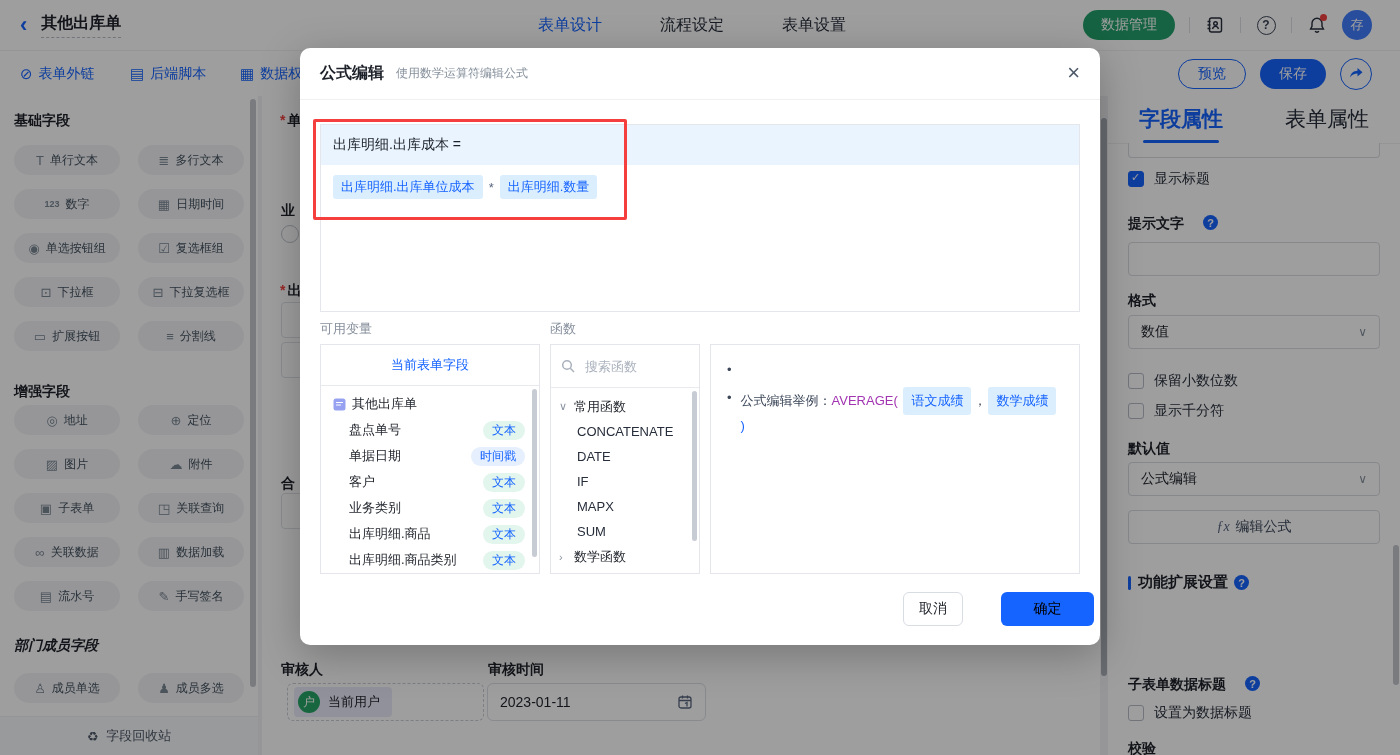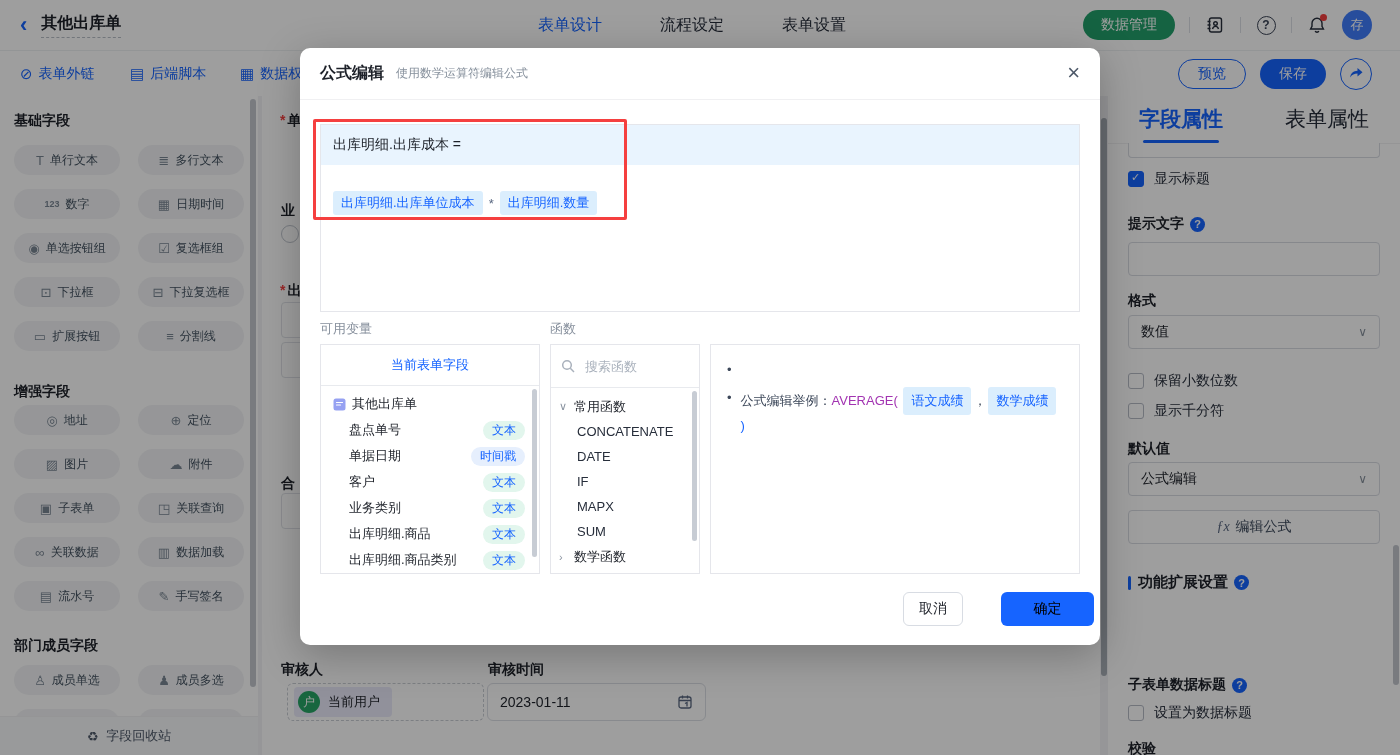--- a/index.html
+++ b/index.html
@@ -25,21 +25,21 @@
   .tl-item{position:absolute;top:0;height:45px;display:flex;align-items:center;gap:6px;color:#1664ff;font-size:14px;cursor:pointer;}
   .tl-icon{font-size:15px;line-height:1;}
   .tl-right{position:absolute;right:28px;top:7px;display:flex;gap:14px;align-items:center;}
   .btn-preview{width:68px;height:30px;border-radius:16px;border:1px solid #1664ff;background:#fff;color:#1664ff;font-size:14px;}
   .btn-save{width:66px;height:30px;border-radius:16px;border:none;background:#1664ff;color:#fff;font-size:14px;}
   .btn-share{width:30px;height:30px;border-radius:50%;border:1px solid #1664ff;background:#fff;display:flex;align-items:center;justify-content:center;}
   
   .sidebar{position:absolute;left:0;top:95px;width:258px;height:660px;background:#fff;overflow:hidden;}
   .sb-inner{padding:0 14px;}
   .sb-title{font-size:14px;font-weight:700;line-height:16px;}
-  .t1{margin:17px 0 17px;} .t2{margin:32px 0 6px;} .t3{margin:26px 0 12px;}
+  .t1{margin:17px 0 17px;} .t2{margin:32px 0 6px;} .t3{margin:26px 0 20px;font-style:italic;}
   .pill-grid{display:grid;grid-template-columns:106px 106px;gap:14px 18px;}
   .pill{height:30px;border-radius:15px;background:#f2f3f5;display:flex;align-items:center;justify-content:center;gap:6px;
         font-size:12px;color:#42505f;cursor:pointer;white-space:nowrap;}
   .pill .pi{color:#7a8694;font-size:13px;line-height:1;}
   .pill .pi.num{font-size:9px;font-weight:700;letter-spacing:0;}
   .sb-footer{position:absolute;left:0;bottom:0;width:258px;height:38px;background:#f7f8fa;border-top:1px solid #f0f1f3;
              display:flex;align-items:center;justify-content:center;gap:8px;font-size:13px;color:#4e5969;cursor:pointer;}
   .sb-scroll{position:absolute;right:2px;top:4px;width:6px;height:588px;border-radius:3px;background:#c3c7ce;}
   
   .canvas{position:absolute;left:262px;top:95px;width:838px;height:660px;background:#fff;}
@@ -53,21 +53,21 @@
   .date-field{position:absolute;border:1px solid #dcdfe5;border-radius:6px;background:#fff;display:flex;align-items:center;padding:0 12px;font-size:14px;color:#1d2129;}
   .date-field .val{flex:1;}
   .cv-scroll{position:absolute;left:1101px;top:118px;width:6px;height:558px;border-radius:3px;background:#a8aeb6;}
   
   .rpanel{position:absolute;left:1108px;top:95px;width:292px;height:660px;background:#fff;overflow:hidden;}
   .rp-tabs{height:48px;display:flex;border-bottom:1px solid #f0f1f3;}
   .rp-tab{flex:1;display:flex;align-items:center;justify-content:center;font-size:21px;color:#272e3b;position:relative;cursor:pointer;}
   .rp-tab.active{color:#1664ff;font-weight:700;}
   .rp-tab.active::after{content:"";position:absolute;bottom:0;left:50%;transform:translateX(-50%);width:76px;height:3px;background:#1664ff;border-radius:2px;}
   .rp-body{position:absolute;left:0;top:48px;right:0;bottom:0;}
-  .rp-label{position:absolute;left:20px;font-size:14px;font-weight:700;display:flex;align-items:center;}
+  .rp-label{position:absolute;left:20px;font-size:14px;font-weight:700;display:flex;align-items:flex-start;gap:13px;}
   .q{width:15px;height:15px;border-radius:50%;background:#1664ff;color:#fff;font-size:11px;font-weight:700;display:flex;align-items:center;justify-content:center;margin-left:6px;}
   .rp-input,.rp-select,.rp-btn{position:absolute;left:20px;width:252px;height:34px;border:1px solid #d9dce3;border-radius:4px;background:#fff;box-sizing:border-box;}
   .rp-select{display:flex;align-items:center;padding:0 12px;font-size:14px;color:#1d2129;cursor:pointer;}
   .rp-select .chev{margin-left:auto;color:#86909c;font-size:12px;}
   .rp-btn{display:flex;align-items:center;justify-content:center;gap:6px;font-size:14px;color:#3d4a5c;cursor:pointer;}
   .fxg{font-style:italic;color:#596780;font-family:"Liberation Serif","DejaVu Serif",serif;}
   .cb-row{position:absolute;left:20px;display:flex;align-items:center;gap:10px;font-size:14px;color:#272e3b;cursor:pointer;}
   .cb{width:16px;height:16px;border:1.5px solid #b6bcc6;border-radius:3px;background:#fff;box-sizing:border-box;}
   .cb.on{background:#1664ff;border-color:#1664ff;position:relative;}
   .cb.on::after{content:"✓";position:absolute;left:2px;top:-1px;color:#fff;font-size:11px;font-weight:700;}
@@ -77,21 +77,21 @@
   
   .overlay{position:absolute;left:0;top:0;width:1400px;height:755px;background:rgba(0,0,0,0.38);z-index:40;}
   .modal{position:absolute;left:300px;top:48px;width:800px;height:597px;background:#fff;border-radius:10px;z-index:50;
          box-shadow:0 10px 40px rgba(0,0,0,.25);}
   .m-header{height:52px;display:flex;align-items:center;padding:0 20px;border-bottom:1px solid #f0f0f2;box-sizing:border-box;}
   .m-title{font-size:16px;font-weight:700;}
   .m-sub{font-size:12px;color:#86909c;margin-left:12px;}
   .m-close{position:absolute;right:20px;top:14px;font-size:22px;color:#4e5969;line-height:1;cursor:pointer;}
   .editor{position:absolute;left:20px;top:76px;width:760px;height:188px;border:1px solid #e5e6eb;box-sizing:border-box;background:#fff;}
   .ed-strip{height:40px;background:#e9f4fe;display:flex;align-items:center;padding:0 12px;font-size:14px;color:#1d2129;}
-  .ed-tags{margin:26px 12px;display:flex;align-items:center;}
+  .ed-tags{margin:10px 12px;display:flex;align-items:center;}
   .tag{display:inline-block;background:#dbeefd;color:#1664ff;font-size:13px;padding:3px 8px;border-radius:3px;white-space:nowrap;}
   .op{color:#596780;margin:0 6px;font-size:13px;}
   .red-rect{position:absolute;left:13px;top:71px;width:308px;height:95px;border:3px solid #f53f3f;border-radius:2px;pointer-events:none;z-index:5;}
   .pane-label{position:absolute;top:272px;font-size:13px;color:#868f9c;}
   .varpanel{position:absolute;left:20px;top:296px;width:220px;height:230px;border:1px solid #e5e6eb;box-sizing:border-box;overflow:hidden;}
   .vp-tabs{height:40px;display:flex;border-bottom:1px solid #e8eaee;}
   .vp-tab{flex:1;display:flex;align-items:center;justify-content:center;font-size:13px;color:#272e3b;cursor:pointer;}
   .vp-tab.active{color:#1664ff;}
   .vp-rows{padding-top:5px;height:183px;overflow:hidden;position:relative;}
   .vrow{height:26px;display:flex;align-items:center;padding:0 14px 0 12px;font-size:13px;color:#1d2129;cursor:pointer;}

